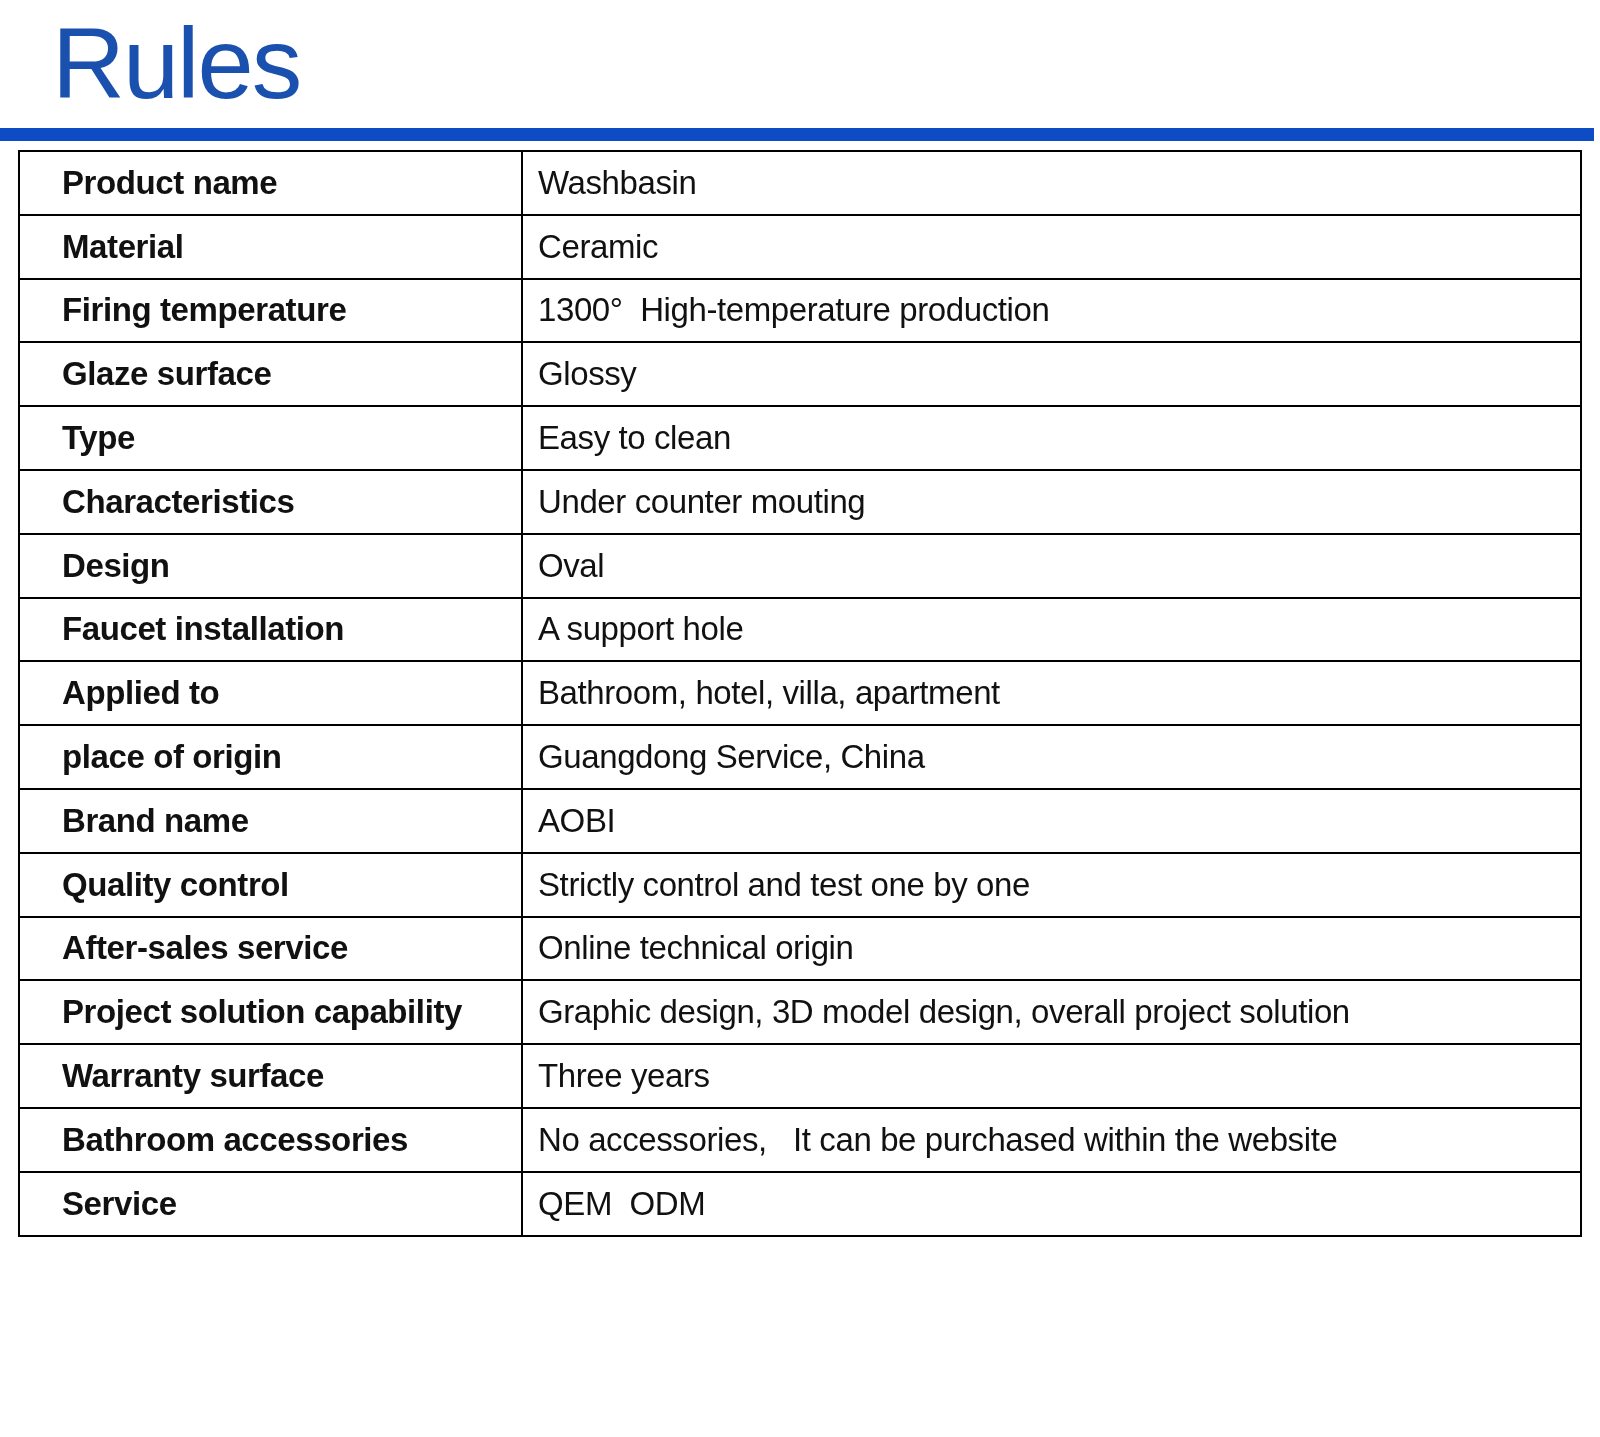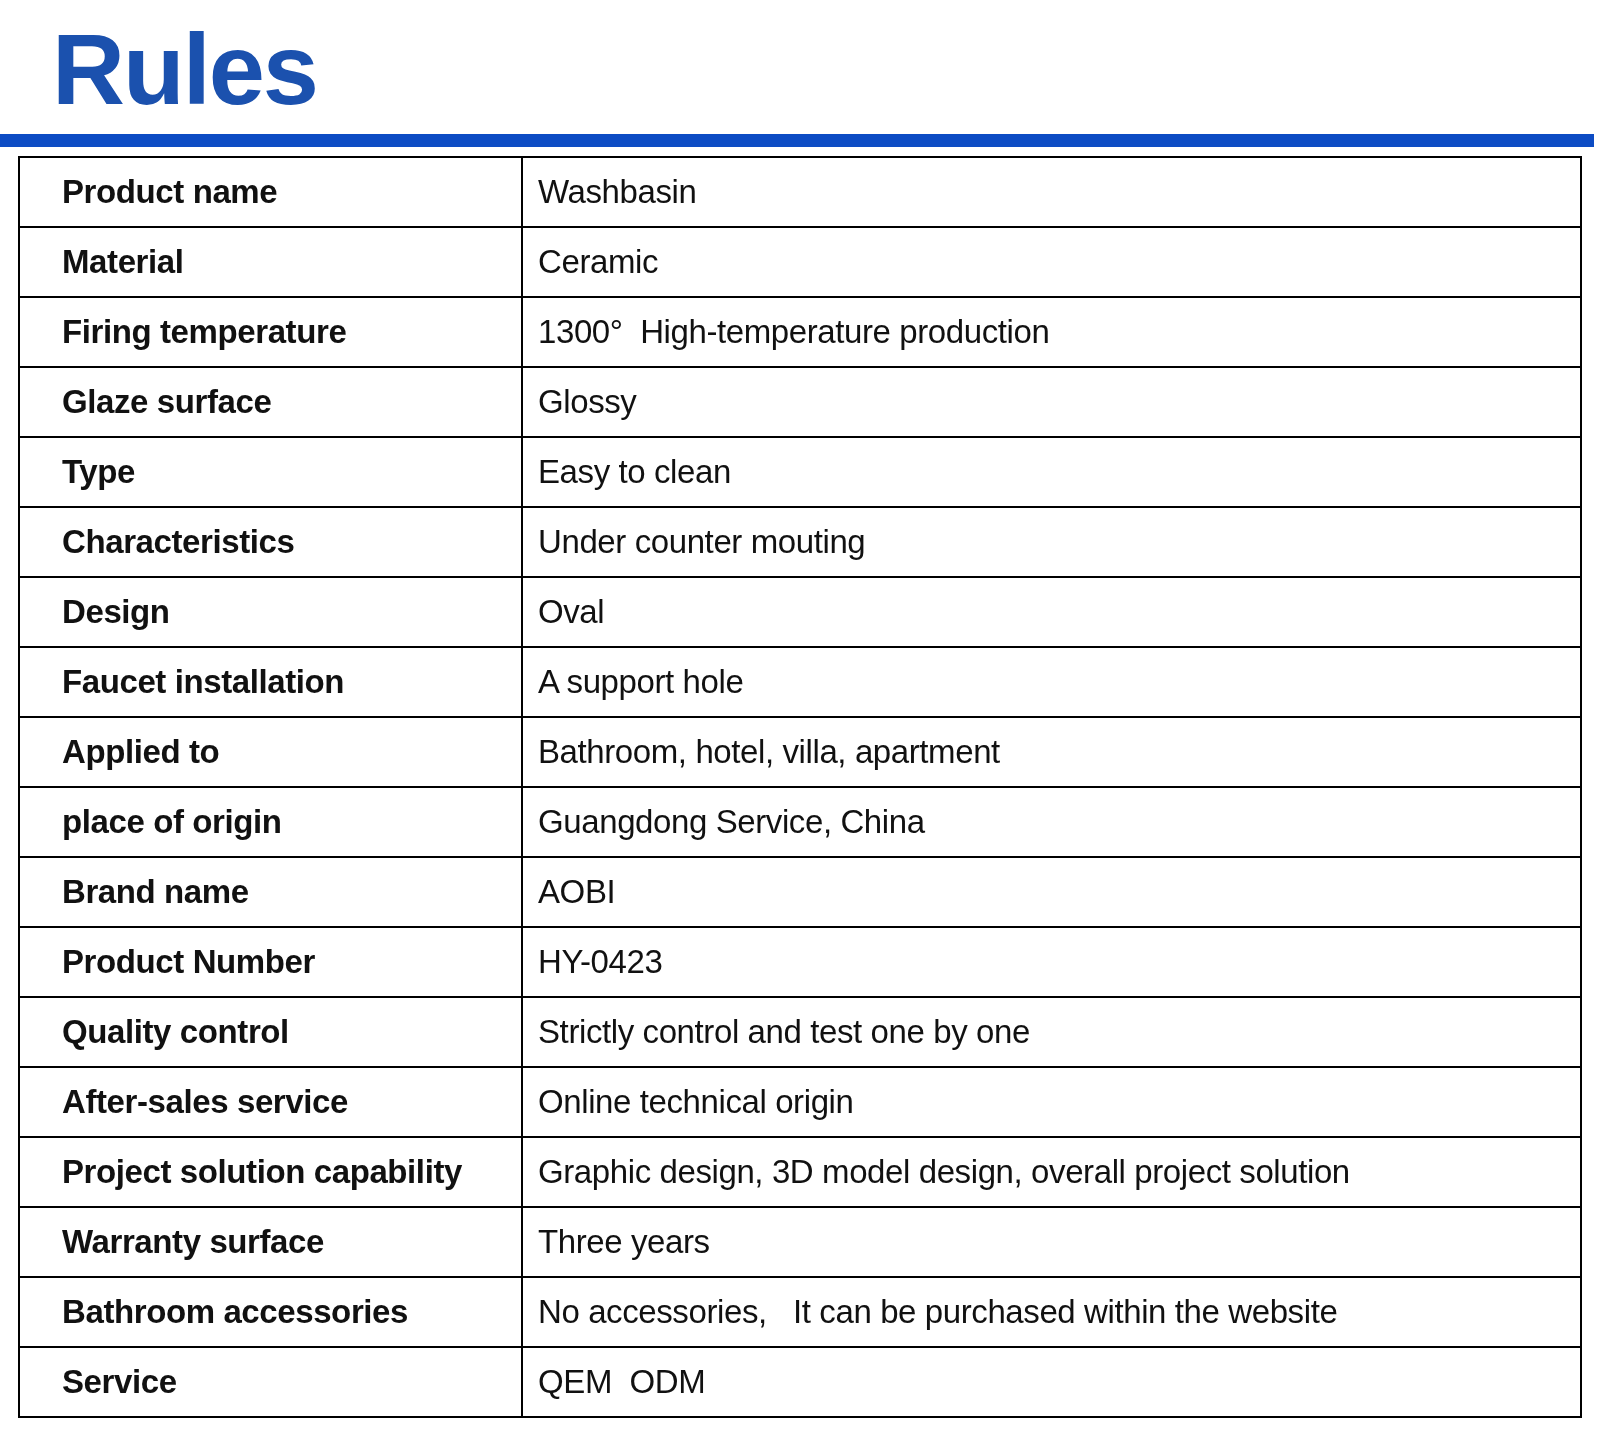--- a/index.html
+++ b/index.html
@@ -13,26 +13,26 @@
   html,body{margin:0;padding:0;}
   body{
     width:1600px;
     height:1437px;
     background:var(--bg);
     font-family:"Liberation Sans","DejaVu Sans",sans-serif;
     color:var(--text);
     overflow:hidden;
   }
   .page-title{
-    margin:8px 0 0 52px;
+    margin:2px 0 0 52px;
     height:122px;
     display:flex;
     align-items:center;
     font-size:101px;
-    font-weight:bold;
+    font-weight:normal;
     letter-spacing:-2px;
     line-height:1;
     color:var(--title-blue);
   }
   .title-rule{
     width:1594px;
     height:13px;
     background:var(--bar-blue);
     margin-top:4px;
   }
@@ -41,21 +41,21 @@
     width:1564px;
     border-collapse:collapse;
     table-layout:fixed;
   }
   .spec-table td{
     border:2.5px solid var(--line);
     height:63.8px;
     font-size:33px;
     letter-spacing:-0.4px;
     vertical-align:middle;
-    padding:15px;
+    padding:0;
     overflow:hidden;
   }
   td.label-cell{
     width:503px;
     padding-left:42px;
     font-weight:600;
   }
   td.value-cell{
     padding-left:15px;
     white-space:pre;
@@ -119,24 +119,20 @@
   <tr>
     <td class="label-cell">place of origin</td>
     <td class="value-cell">Guangdong Service, China</td>
   </tr>
 
   <tr>
     <td class="label-cell">Brand name</td>
     <td class="value-cell">AOBI</td>
   </tr>
 
-  <tr>
-    <td class="label-cell">Product Number</td>
-    <td class="value-cell">HY-0423</td>
-  </tr>
 
   <tr>
     <td class="label-cell">Quality control</td>
     <td class="value-cell">Strictly control and test one by one</td>
   </tr>
 
   <tr>
     <td class="label-cell">After-sales service</td>
     <td class="value-cell">Online technical origin</td>
   </tr>

